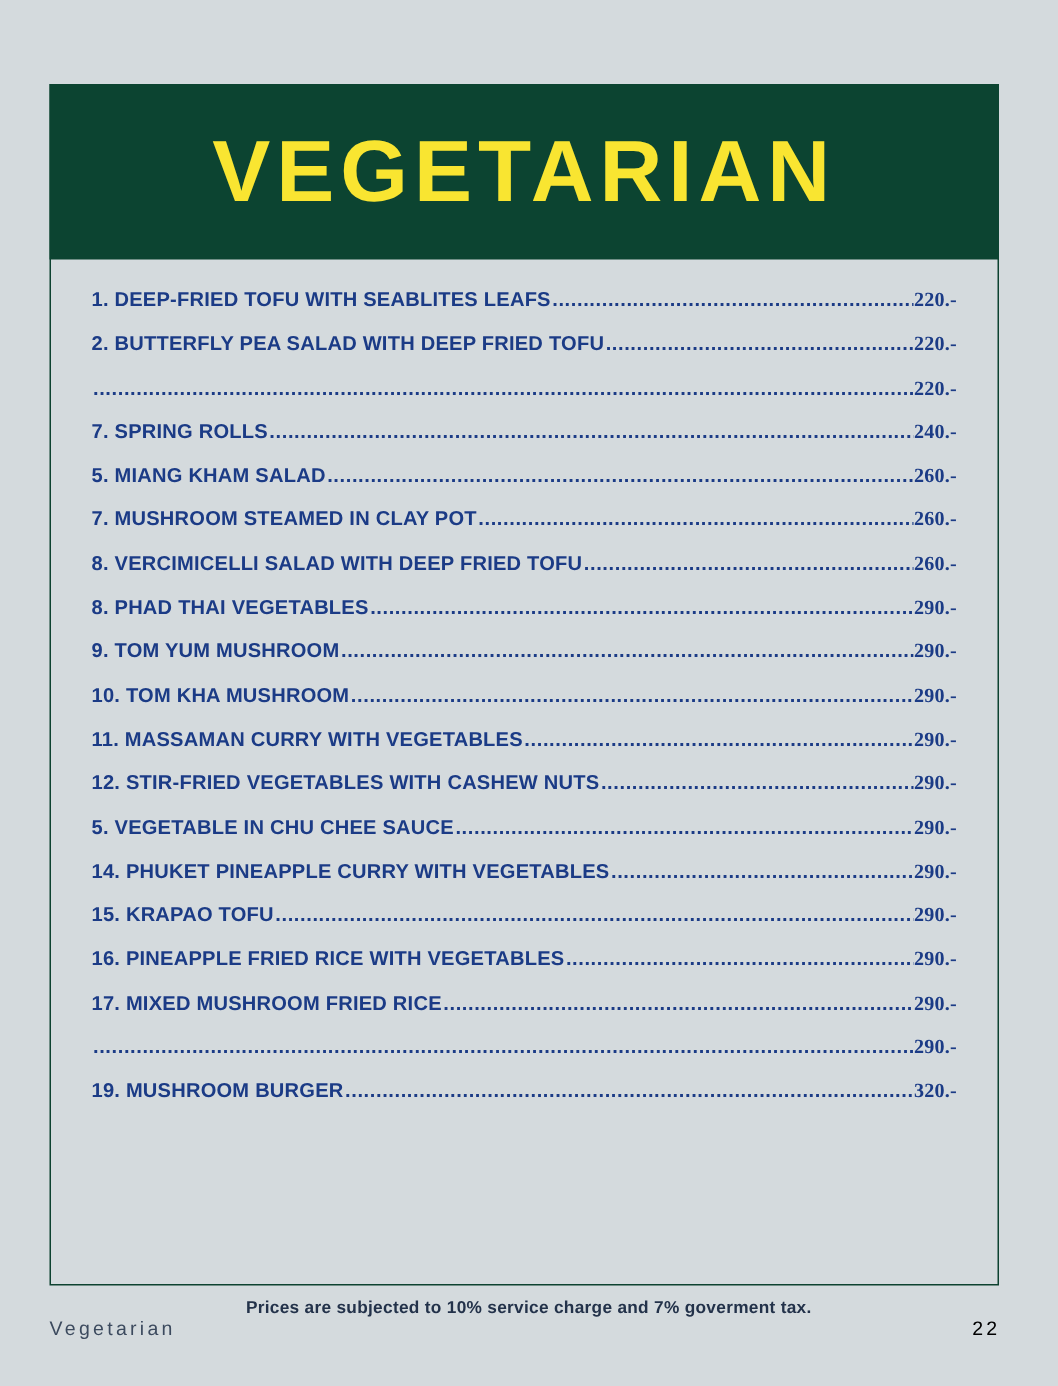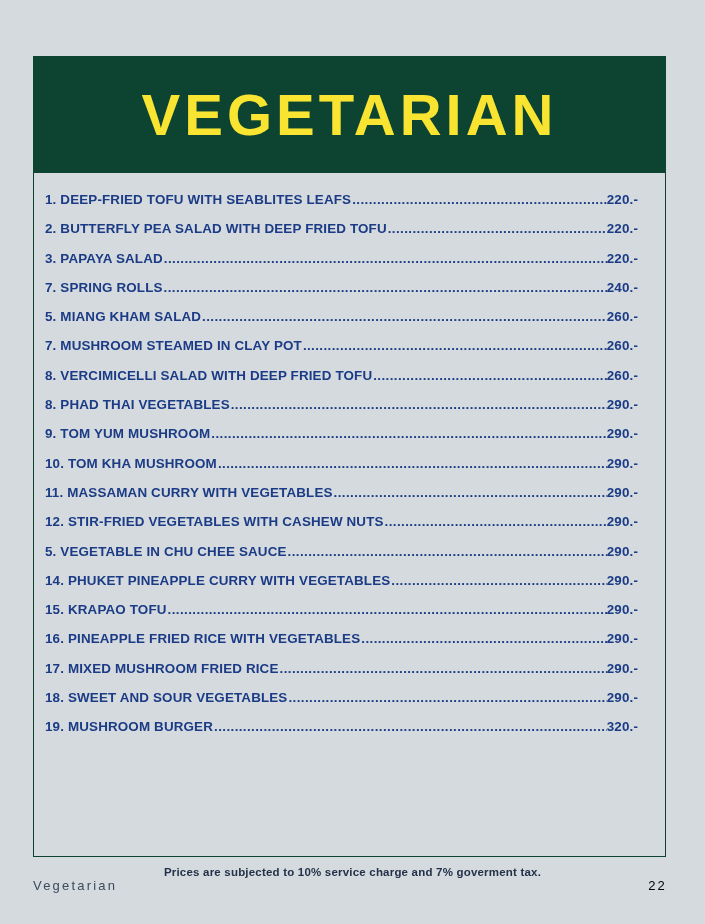--- a/index.html
+++ b/index.html
@@ -55,21 +55,21 @@
     line-height: 1;
     font-family: "Liberation Sans", sans-serif;
   }
 
   .items {
     position: absolute;
     left: 33px;
     top: 173px;
     width: 633px;
     height: 684px;
-    padding: 12px 28px 0 12px;
+    padding: 12px 28px 0 28px;
     box-sizing: border-box;
   }
 
   .item-row {
     display: flex;
     align-items: baseline;
     font-size: 13.4px;
     font-weight: bold;
     color: #1b3b86;
     height: 29.3px;
@@ -89,20 +89,21 @@
     white-space: nowrap;
     color: #1b3b86;
     font-weight: bold;
     letter-spacing: 0.4px;
     padding: 0 1px;
   }
 
   .item-price {
     flex: 0 0 auto;
     text-align: left;
+    font-family: Liberation Serif, serif;
   }
 
   .footer-note {
     position: absolute;
     left: 0;
     top: 866px;
     width: 705px;
     text-align: center;
     font-size: 11.5px;
     font-weight: bold;
@@ -144,21 +145,20 @@
         <span class="item-name">1. DEEP-FRIED TOFU WITH SEABLITES LEAFS</span>
         <span class="dots">................................................................................................................................................................</span>
         <span class="item-price">220.-</span>
       </div>
       <div class="item-row">
         <span class="item-name">2. BUTTERFLY PEA SALAD WITH DEEP FRIED TOFU</span>
         <span class="dots">................................................................................................................................................................</span>
         <span class="item-price">220.-</span>
       </div>
       <div class="item-row">
-        <span class="item-name">3. PAPAYA SALAD</span>
         <span class="dots">................................................................................................................................................................</span>
         <span class="item-price">220.-</span>
       </div>
       <div class="item-row">
         <span class="item-name">7. SPRING ROLLS</span>
         <span class="dots">................................................................................................................................................................</span>
         <span class="item-price">240.-</span>
       </div>
       <div class="item-row">
         <span class="item-name">5. MIANG KHAM SALAD</span>
@@ -219,21 +219,20 @@
         <span class="item-name">16. PINEAPPLE FRIED RICE WITH VEGETABLES</span>
         <span class="dots">................................................................................................................................................................</span>
         <span class="item-price">290.-</span>
       </div>
       <div class="item-row">
         <span class="item-name">17. MIXED MUSHROOM FRIED RICE</span>
         <span class="dots">................................................................................................................................................................</span>
         <span class="item-price">290.-</span>
       </div>
       <div class="item-row">
-        <span class="item-name">18. SWEET AND SOUR VEGETABLES</span>
         <span class="dots">................................................................................................................................................................</span>
         <span class="item-price">290.-</span>
       </div>
       <div class="item-row">
         <span class="item-name">19. MUSHROOM BURGER</span>
         <span class="dots">................................................................................................................................................................</span>
         <span class="item-price">320.-</span>
       </div>
     </div>
 

